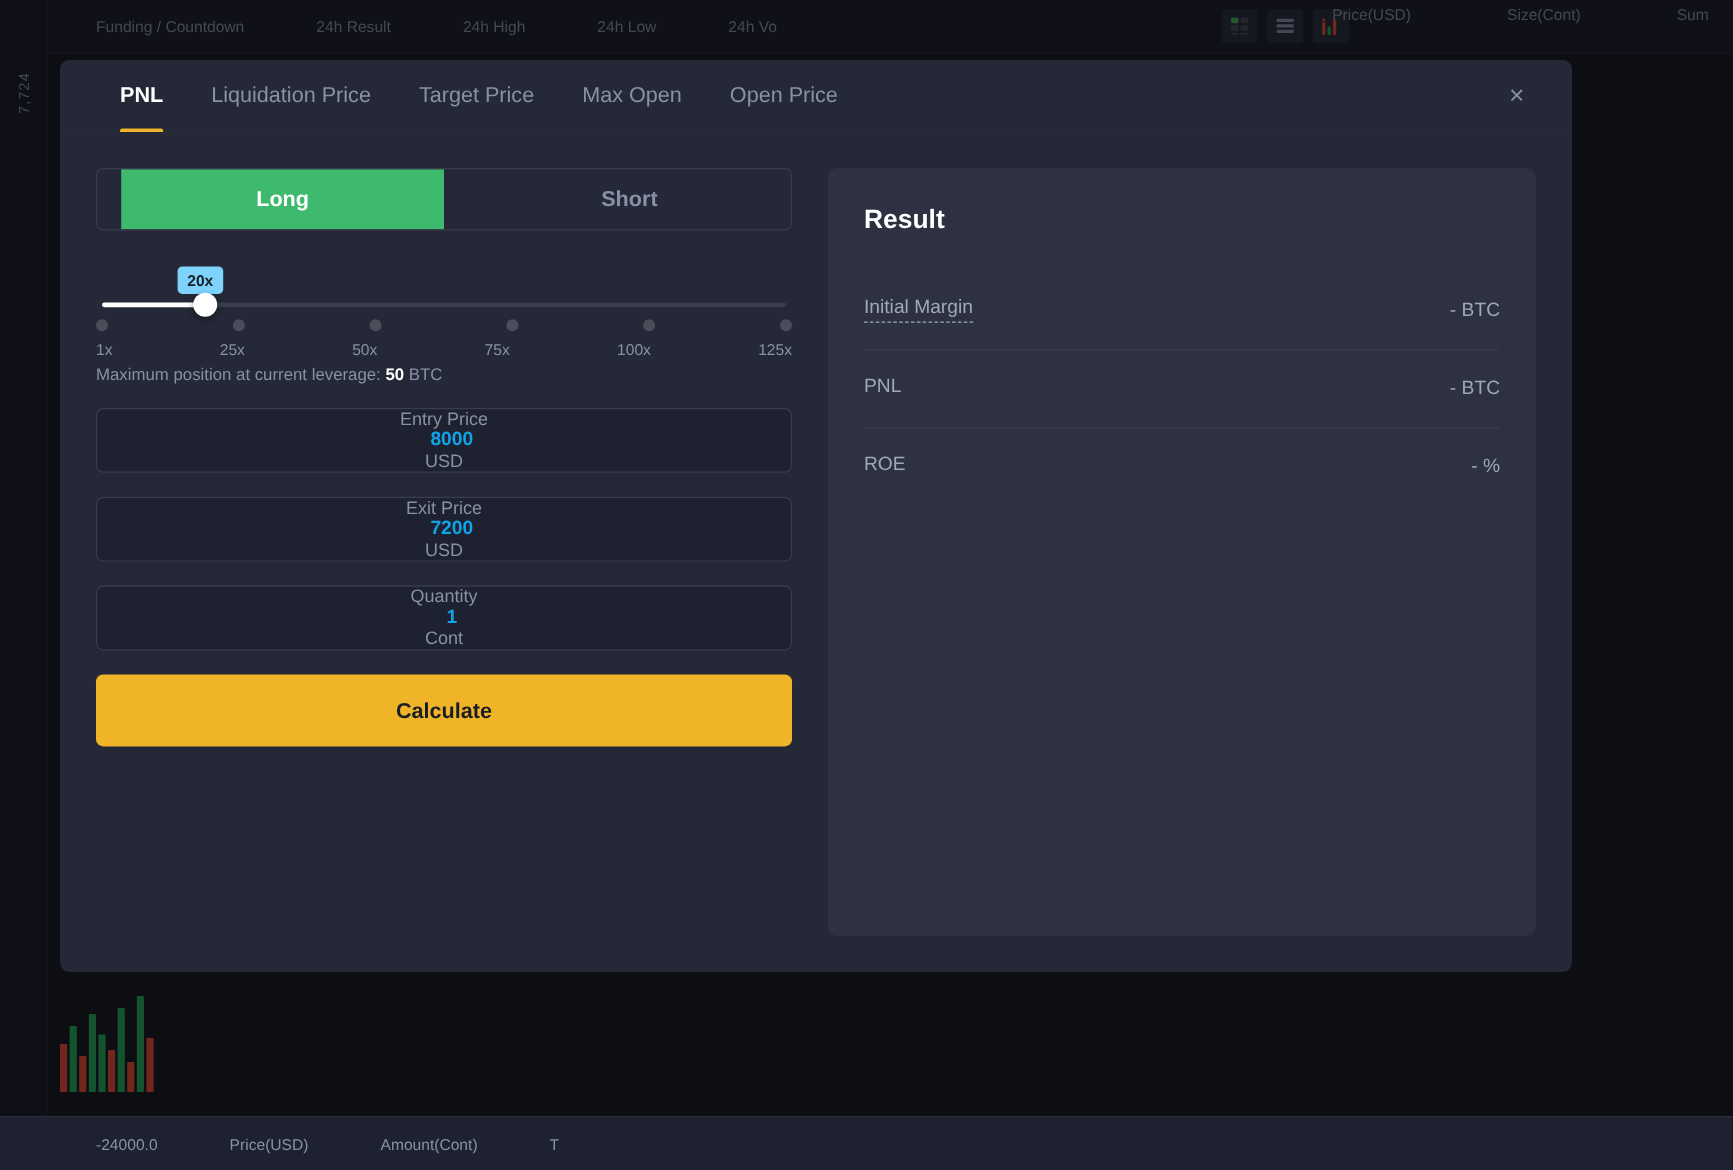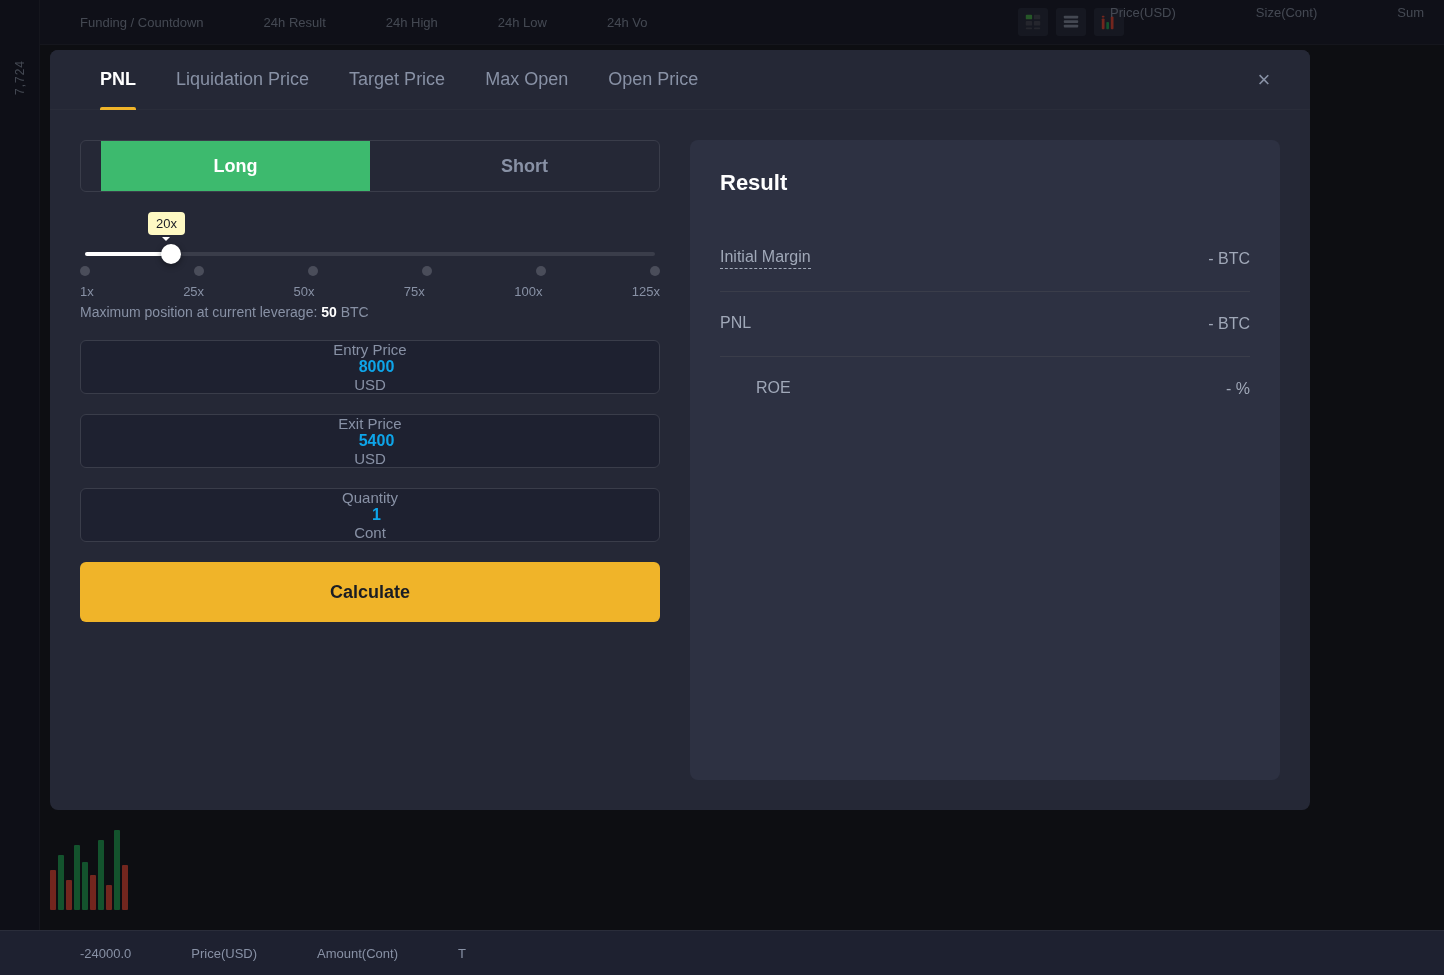--- a/index.html
+++ b/index.html
@@ -212,26 +212,26 @@
     }
 
     
     .leverage-section {
       position: relative;
       padding-top: 40px;
     }
 
     .leverage-bubble {
       position: absolute;
-      top: 0;
+      top: 10px;
       left: 68px;
-      background: #fef9c3;
+      background: #7dd3fc;
       color: #1a1d24;
       font-size: 13px;
-      font-weight: 400;
+      font-weight: 700;
       padding: 4px 8px;
       border-radius: 4px;
       white-space: nowrap;
     }
 
     .leverage-bubble::after {
       content: '';
       position: absolute;
       bottom: -6px;
       left: 50%;
@@ -378,21 +378,20 @@
     .result-row {
       display: flex;
       align-items: center;
       justify-content: space-between;
       padding: 22px 0;
       border-bottom: 1px solid #3a3d4a;
     }
 
     .result-row:last-child {
       border-bottom: none;
-      margin-left: 36px;
     }
 
     .result-label {
       font-size: 16px;
       color: #a0a8b8;
       border-bottom: 1px dashed #a0a8b8;
       padding-bottom: 2px;
     }
 
     .result-label.no-underline {
@@ -575,21 +574,21 @@
       </div>
 
       <div class="input-group">
         <span class="input-label">Entry Price</span>
         <span class="input-value">8000</span>
         <span class="input-unit">USD</span>
       </div>
 
       <div class="input-group">
         <span class="input-label">Exit Price</span>
-        <span class="input-value">5400</span>
+        <span class="input-value">7200</span>
         <span class="input-unit">USD</span>
       </div>
 
       <div class="input-group">
         <span class="input-label">Quantity</span>
         <span class="input-value">1</span>
         <span class="input-unit">Cont</span>
       </div>
 
       <button class="calculate-btn">Calculate</button>

